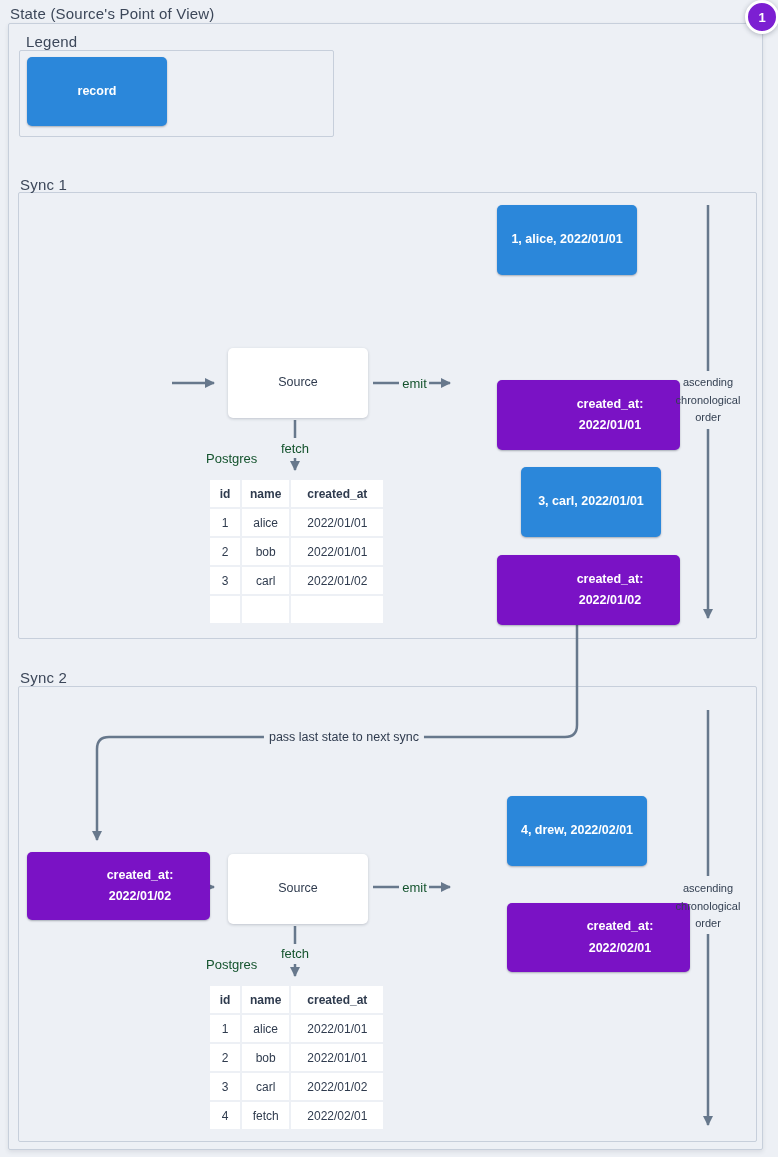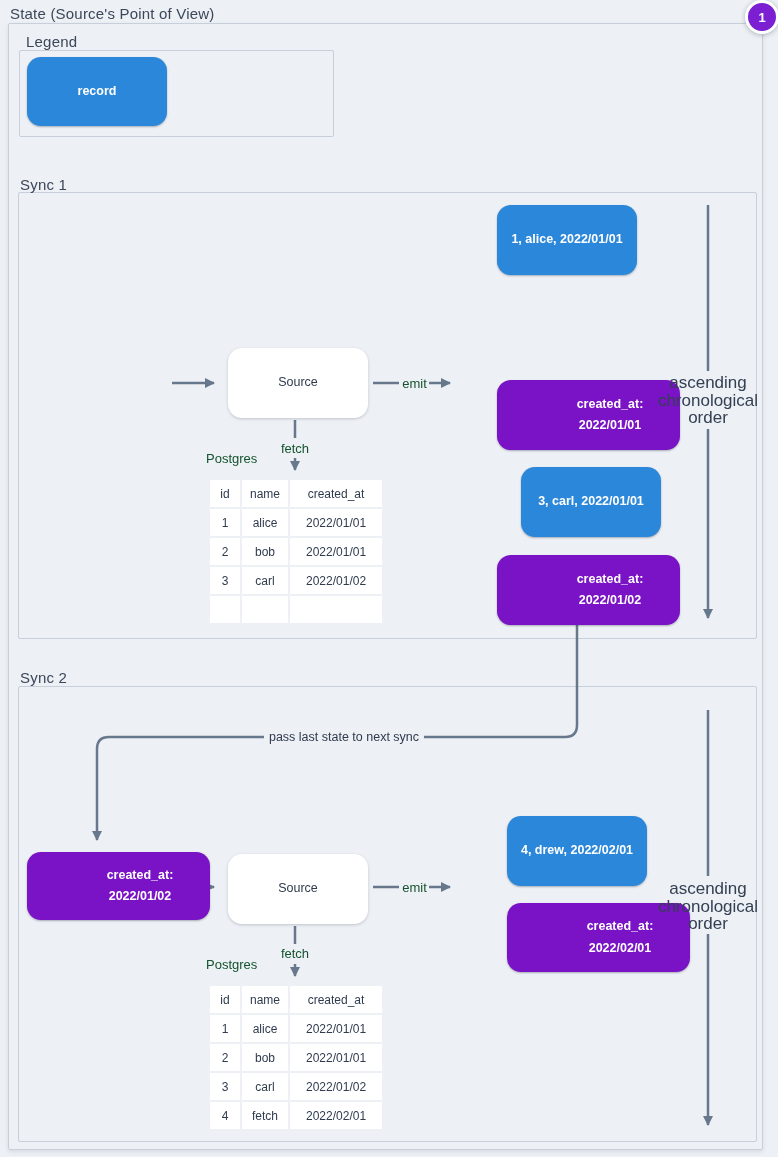--- a/index.html
+++ b/index.html
@@ -7,36 +7,36 @@
     position:relative;width:778px;height:1157px;background:#edf0f5;
     font-family:"Liberation Sans","DejaVu Sans",sans-serif;color:#2f3b4e;overflow:hidden;
   }
   .frame{position:absolute;border:1px solid #c7cfdb;border-radius:2px;}
   .main-frame{left:8px;top:23px;width:753px;height:1125px;box-shadow:0 2px 4px rgba(40,52,72,.10);}
   .legend-frame{left:19px;top:50px;width:313px;height:85px;}
   .sync1-frame{left:18px;top:192px;width:737px;height:445px;}
   .sync2-frame{left:18px;top:686px;width:737px;height:454px;}
   .seclabel{position:absolute;font-size:15px;color:#3c4759;letter-spacing:.2px;}
   .node{
-    position:absolute;width:140px;height:70px;border-radius:14px;
+    position:absolute;width:140px;height:70px;border-radius:5px;
     display:flex;align-items:center;justify-content:center;
     font-size:12.5px;font-weight:bold;color:#fff;text-align:center;
     box-shadow:0 1px 2px rgba(33,43,62,.35);line-height:1.7;
   }
   .record{background:#2b87da;}
   .state{background:#7a12c5;}
   .source{background:#ffffff;color:#2f3b4e;font-weight:normal;box-shadow:0 1px 3px rgba(33,43,62,.22);}
   .pre{white-space:pre-line;padding-left:43px;}
   .flowlabel{position:absolute;font-size:13px;color:#14532d;}
-  .ordernote{position:absolute;width:110px;text-align:center;font-size:17px;line-height:17.5px;white-space:pre-line;color:#344052;}
+  .ordernote{position:absolute;width:110px;text-align:center;font-size:11px;line-height:17.5px;white-space:pre-line;color:#344052;}
   .passlabel{position:absolute;transform:translate(-50%,-50%);background:#edf0f5;padding:0 5px;font-size:12.5px;color:#2f3b4e;white-space:nowrap;text-align:right;}
   svg.lines{position:absolute;left:0;top:0;pointer-events:none;}
   .dtable{position:absolute;border-collapse:separate;border-spacing:2px;font-size:12px;color:#2f3b4e;}
   .dtable th,.dtable td{background:#ffffff;text-align:center;padding:0 8px;height:27px;font-weight:normal;}
-  .dtable th{font-weight:normal;margin-top:16px;}
+  .dtable th{font-weight:bold;margin-top:16px;}
   .col-id{min-width:14px;}
   .col-name{min-width:30px;}
   .col-created{min-width:76px;}
   .badge{
     position:absolute;left:745px;top:0;width:34px;height:34px;border-radius:50%;
     background:#7c1fd2;border:3px solid #fff;box-sizing:border-box;
     display:flex;align-items:center;justify-content:center;
     color:#fff;font-weight:bold;font-size:13px;box-shadow:0 1px 5px rgba(30,40,60,.3);
   }
 </style>
@@ -136,21 +136,21 @@
 
   <div class="seclabel" style="left:20px;top:669px;">Sync 2</div>
 
   <div class="node state pre" style="left:27px;top:852px;height:68px;">created_at:
 2022/01/02</div>
   <div class="node source" style="left:228px;top:854px;">Source</div>
   <div class="flowlabel" style="left:401px;top:880px;width:27px;text-align:center;">emit</div>
   <div class="flowlabel" style="left:273px;top:946px;width:44px;text-align:center;">fetch</div>
   <div class="flowlabel" style="left:206px;top:957px;">Postgres</div>
 
-  <div class="node record" style="left:507px;top:816px;">4, drew, 2022/02/01</div>
+  <div class="node record" style="left:507px;top:796px;">4, drew, 2022/02/01</div>
   <div class="node state pre" style="left:507px;top:903px;height:69px;">created_at:
 2022/02/01</div>
 
   <div class="ordernote" style="left:653px;top:880px;">ascending
 chronological
 order</div>
 
   <table class="dtable" style="left:208px;top:984px;">
     <tbody>
         <tr>

